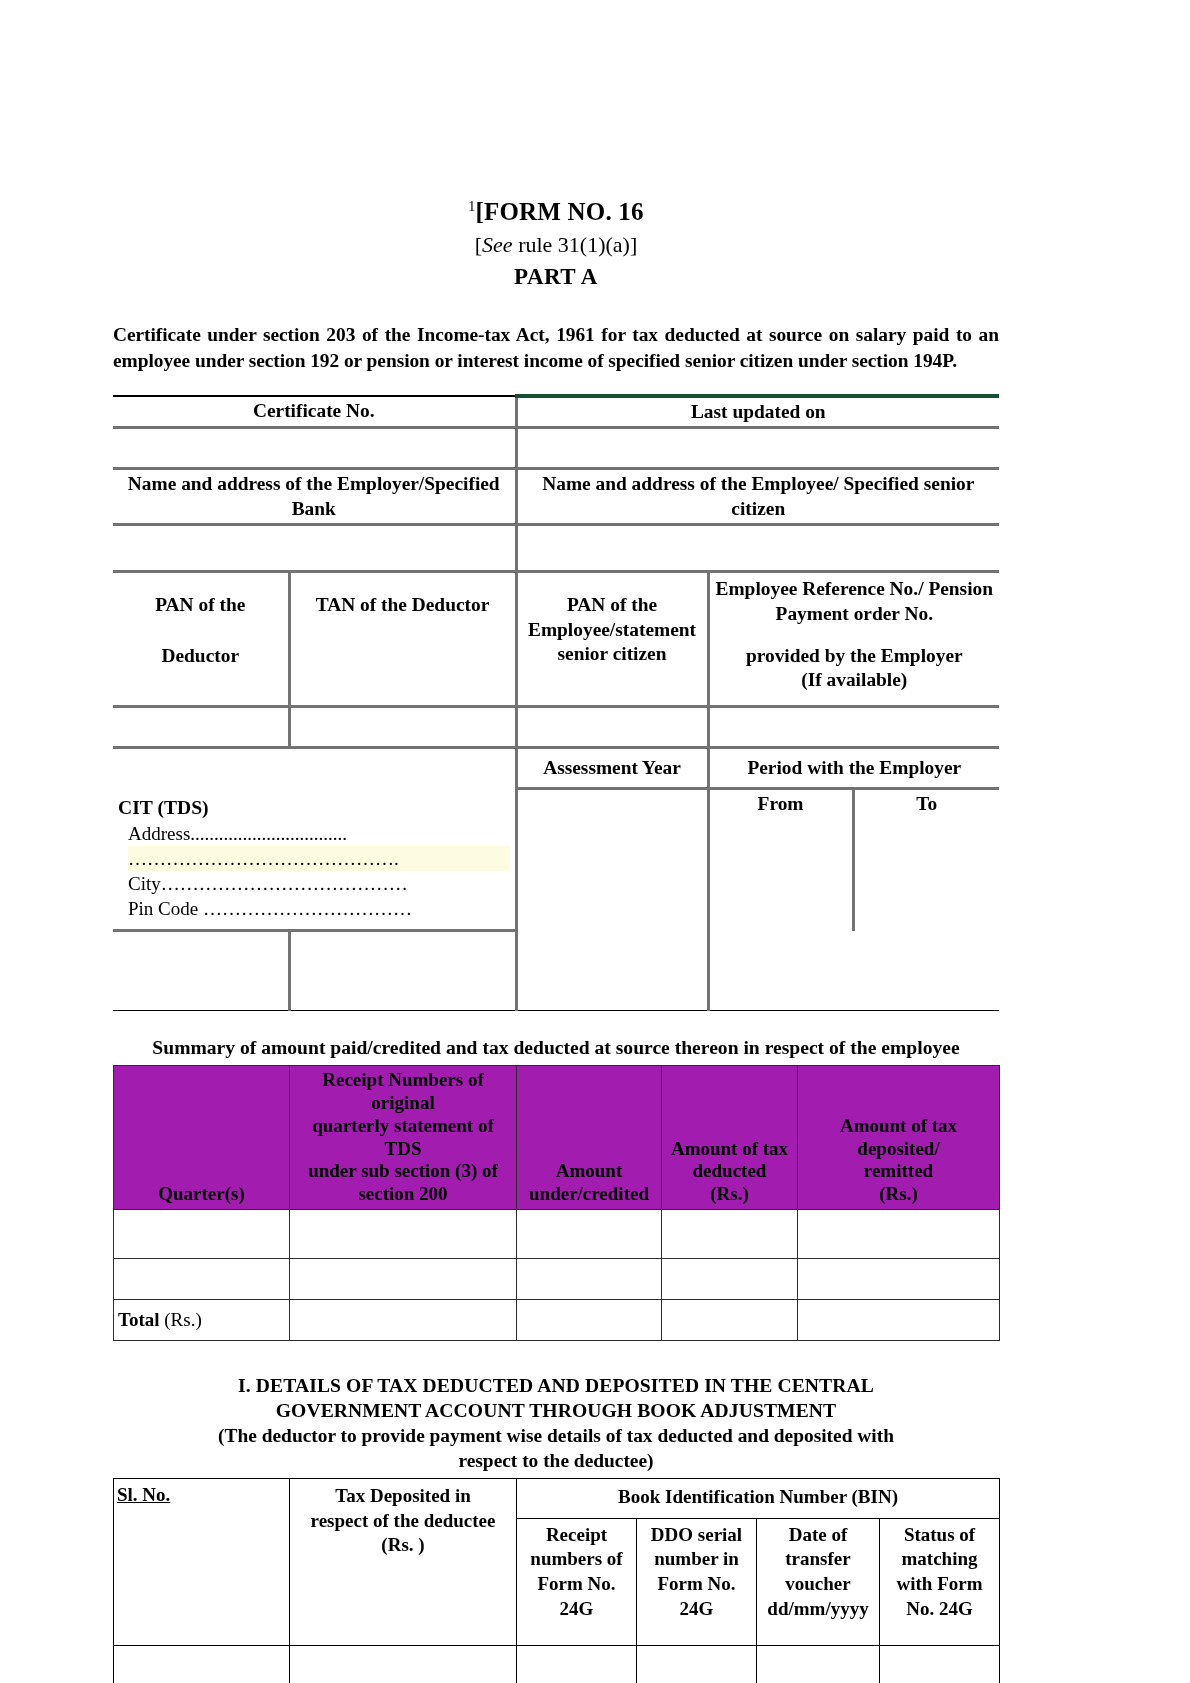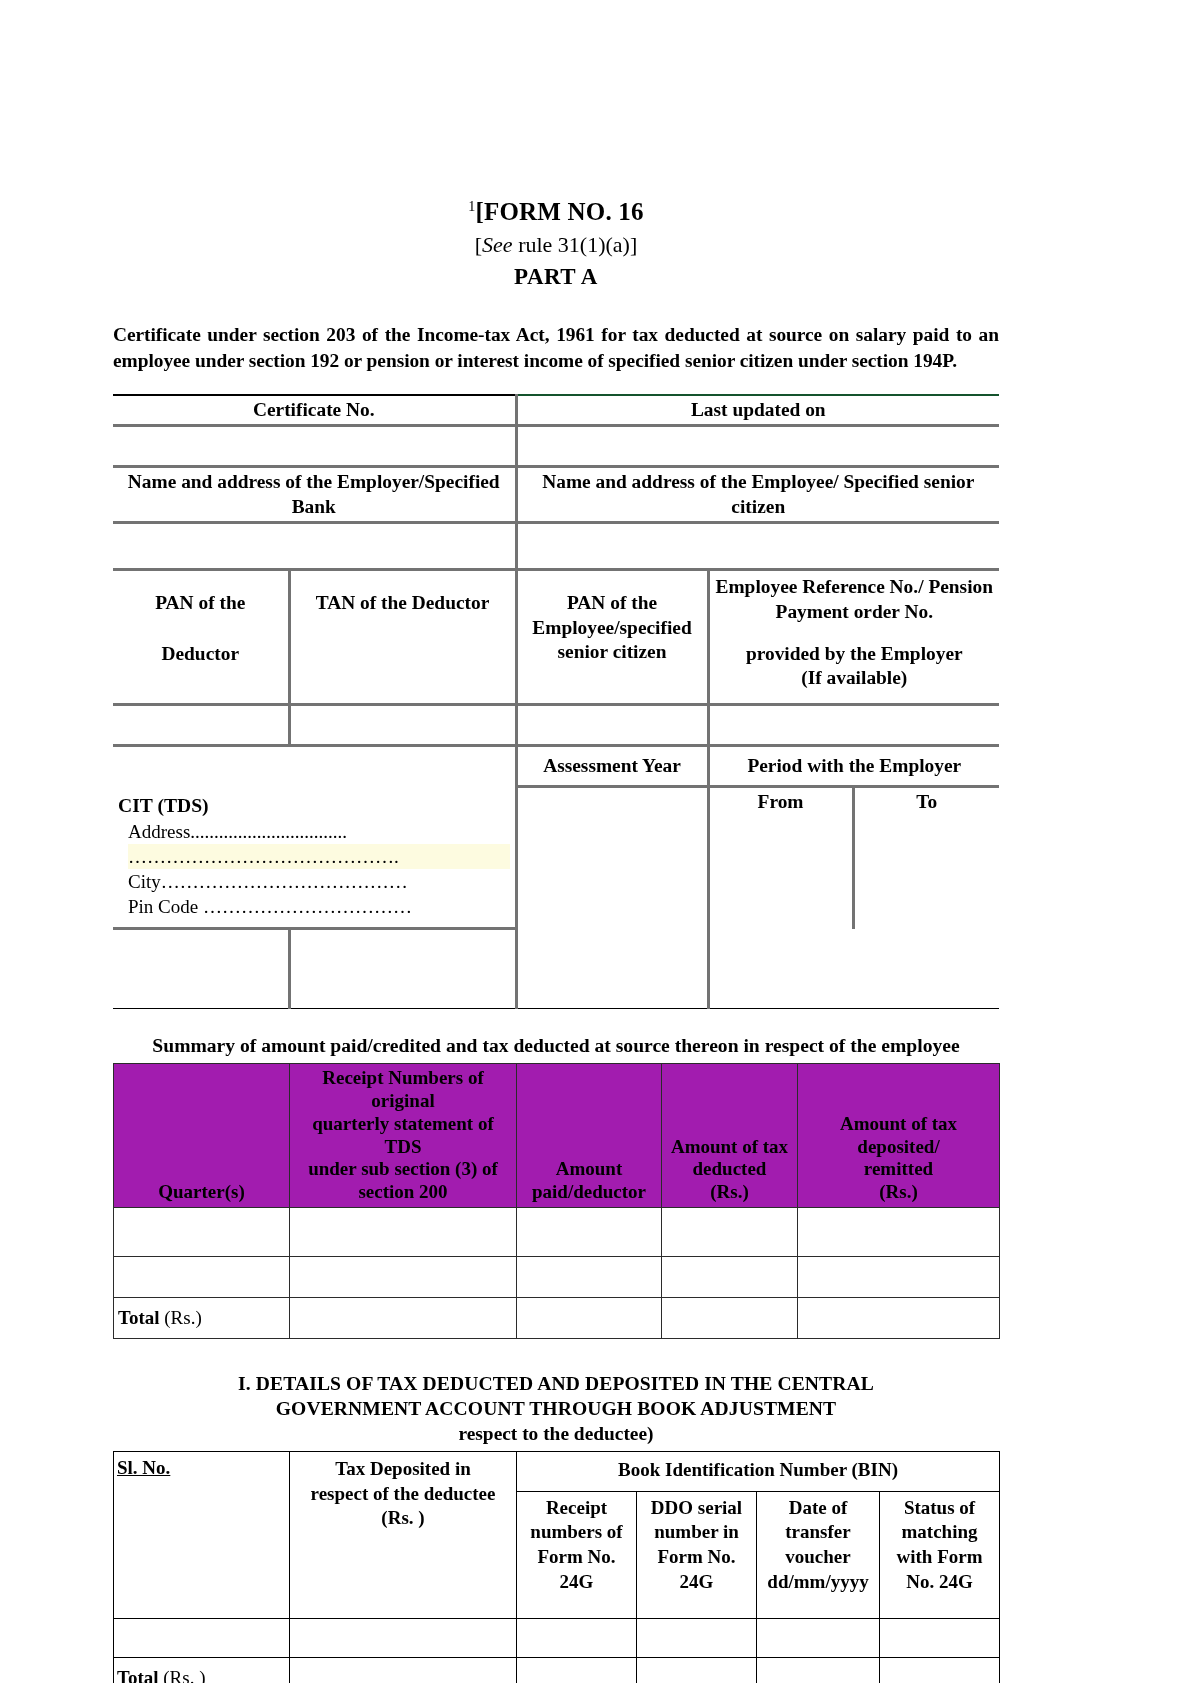--- a/index.html
+++ b/index.html
@@ -221,21 +221,21 @@
       <colgroup>
         <col style="width:176px">
         <col style="width:227px">
         <col style="width:192px">
         <col style="width:145px">
         <col style="width:146px">
       </colgroup>
       <tbody>
         <tr>
           <td class="ctr cell-pad nobottom" colspan="2" style="border-top:2px solid #000;border-left:none;">Certificate No.</td>
-          <td class="ctr cell-pad nobottom" colspan="3" style="border-top:2px solid #14532d;border-right:none;">Last updated on</td>
+          <td class="ctr cell-pad nobottom" colspan="3" style="border-top:4px solid #14532d;border-right:none;">Last updated on</td>
         </tr>
         <tr>
           <td class="blank noleft" colspan="2"></td>
           <td class="blank noright" colspan="3"></td>
         </tr>
         <tr class="thickline">
           <td class="ctr cell-pad nobottom noleft" colspan="2">Name and address of the Employer/Specified Bank</td>
           <td class="ctr cell-pad nobottom noright" colspan="3">Name and address of the Employee/ Specified senior citizen</td>
         </tr>
         <tr>
@@ -243,21 +243,21 @@
           <td class="blank noright" colspan="3" style="height:40px"></td>
         </tr>
         <tr class="thickline">
           <td class="ctr cell-pad noleft" style="height:110px;vertical-align:top;padding-top:20px;">
             <div>PAN of the</div>
             <div style="margin-top:26px">Deductor</div>
           </td>
           <td class="ctr cell-pad" style="vertical-align:top;padding-top:20px;">TAN of the Deductor</td>
           <td class="ctr cell-pad" style="vertical-align:top;padding-top:20px;">
             <div>PAN of the</div>
-            <div>Employee/specified</div>
+            <div>Employee/statement</div>
             <div>senior citizen</div>
           </td>
           <td class="ctr cell-pad noright" colspan="2" style="vertical-align:top;padding-top:4px;">
             <div>Employee Reference No./ Pension</div>
             <div>Payment order No.</div>
             <div style="margin-top:18px">provided by the Employer</div>
             <div>(If available)</div>
           </td>
         </tr>
         <tr>
@@ -308,21 +308,21 @@
         <tr>
           <td class="head">Quarter(s)</td>
           <td class="head">
             <div>Receipt Numbers of original</div>
             <div>quarterly statement of TDS</div>
             <div>under sub section (3) of</div>
             <div>section 200</div>
           </td>
           <td class="head">
             <div>Amount</div>
-            <div>paid/deductor</div>
+            <div>under/credited</div>
           </td>
           <td class="head">
             <div>Amount of tax</div>
             <div>deducted</div>
             <div>(Rs.)</div>
           </td>
           <td class="head">
             <div>Amount of tax deposited/</div>
             <div>remitted</div>
             <div>(Rs.)</div>
@@ -350,20 +350,21 @@
           <td class="row"></td>
         </tr>
       </tbody>
     </table>
 
     <div class="sec-title">
       <div>I. DETAILS OF TAX DEDUCTED AND DEPOSITED IN THE CENTRAL</div>
       <div>GOVERNMENT ACCOUNT THROUGH BOOK ADJUSTMENT</div>
     </div>
     <div class="sec-sub">
+      <div>(The deductor to provide payment wise details of tax deducted and deposited with</div>
       <div>respect to the deductee)</div>
     </div>
 
     <table class="bintable">
       <colgroup>
         <col style="width:176px">
         <col style="width:227px">
         <col style="width:120px">
         <col style="width:120px">
         <col style="width:123px">

